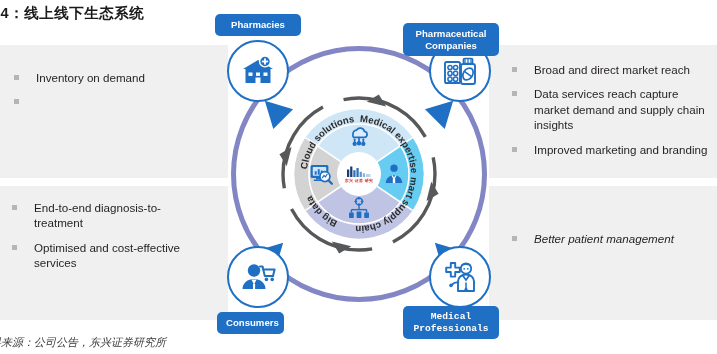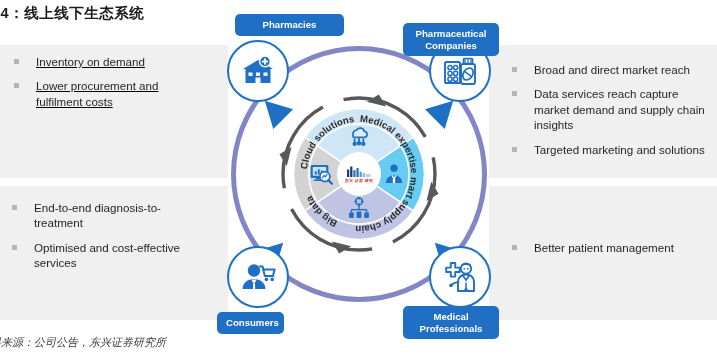--- a/index.html
+++ b/index.html
@@ -42,24 +42,24 @@
   #panel-left-top   {left:0px;  top:45px;  width:228px; height:133px;}
   #panel-left-bottom{left:0px;  top:186px; width:228px; height:134px;}
   #panel-right-top   {left:489px;top:45px;  width:228px; height:133px;}
   #panel-right-bottom{left:489px;top:186px; width:228px; height:134px;}
 
   .bullets{
     position:absolute;
     list-style:none;
     margin:0; padding:0;
   }
-  #bullets-left-top    {left:12px;  top:54px;  width:196px;text-decoration:underline;}
+  #bullets-left-top    {left:12px;  top:70px;  width:196px;}
   #bullets-left-bottom {left:10px;  top:200px; width:196px;}
   #bullets-right-top   {left:510px; top:62px;  width:200px;}
-  #bullets-right-bottom{left:510px; top:240px; width:200px;}
+  #bullets-right-bottom{left:510px; top:231px; width:200px;font-style:italic;}
 
   .bullets li{
     position:relative;
     padding-left:24px;
     margin-bottom:9px;
     font-size:11.6px;
     line-height:1.33;
     color:#231f20;
   }
   .bullets li .bullet-marker{
@@ -111,24 +111,24 @@
     color:#ffffff;
     font-size:9.6px;
     font-weight:bold;
     line-height:1.2;
     text-align:center;
     border-radius:5px;
     padding:5px 9px;
     box-sizing:border-box;
     white-space:pre-line;
   }
-  #label-pharmacies              {left:10px;  top:-6px;  width:109px;margin-left:20px;}
+  #label-pharmacies              {left:10px;  top:-6px;  width:86px;}
   #label-pharmaceutical-companies{left:198px; top:-13px; width:96px;margin-top:16px;}
   #label-consumers               {left:12px;  top:292px; width:67px;}
-  #label-medical-professionals   {left:198px; top:286px; width:96px;}
+  #label-medical-professionals   {left:198px; top:286px; width:96px;font-family:Liberation Mono, monospace;}
 
   
   #central-wheel{
     position:absolute;
     left:72px; top:72px;
     width:164px; height:164px;
   }
   #wheel-svg{position:absolute;left:0;top:0;width:164px;height:164px;}
 
   .quad-icon{
@@ -168,35 +168,35 @@
 </head>
 <body>
 
 <div id="slide-title">24：线上线下生态系统</div>
 
 <div class="panel" id="panel-left-top"></div>
 <div class="panel" id="panel-left-bottom"></div>
 
 <ul class="bullets" id="bullets-left-top">
   <li><span class="bullet-marker"></span><span>Inventory on demand</span></li>
-  <li><span class="bullet-marker"></span><span>Lower procurement and fulfilment costs</span></li>
+  <li><span class="bullet-marker"></span></li>
 </ul>
 
 <ul class="bullets" id="bullets-left-bottom">
   <li><span class="bullet-marker"></span><span>End-to-end diagnosis-to-treatment</span></li>
   <li><span class="bullet-marker"></span><span>Optimised and cost-effective services</span></li>
 </ul>
 
 <div class="panel" id="panel-right-top"></div>
 <div class="panel" id="panel-right-bottom"></div>
 
 <ul class="bullets" id="bullets-right-top">
   <li><span class="bullet-marker"></span><span>Broad and direct market reach</span></li>
   <li><span class="bullet-marker"></span><span>Data services reach capture market demand and supply chain insights</span></li>
-  <li><span class="bullet-marker"></span><span>Targeted marketing and solutions</span></li>
+  <li><span class="bullet-marker"></span><span>Improved marketing and branding</span></li>
 </ul>
 
 <ul class="bullets" id="bullets-right-bottom">
   <li><span class="bullet-marker"></span><span>Better patient management</span></li>
 </ul>
 
 <div id="ecosystem-diagram">
 
   <div id="outer-ring"></div>
 

